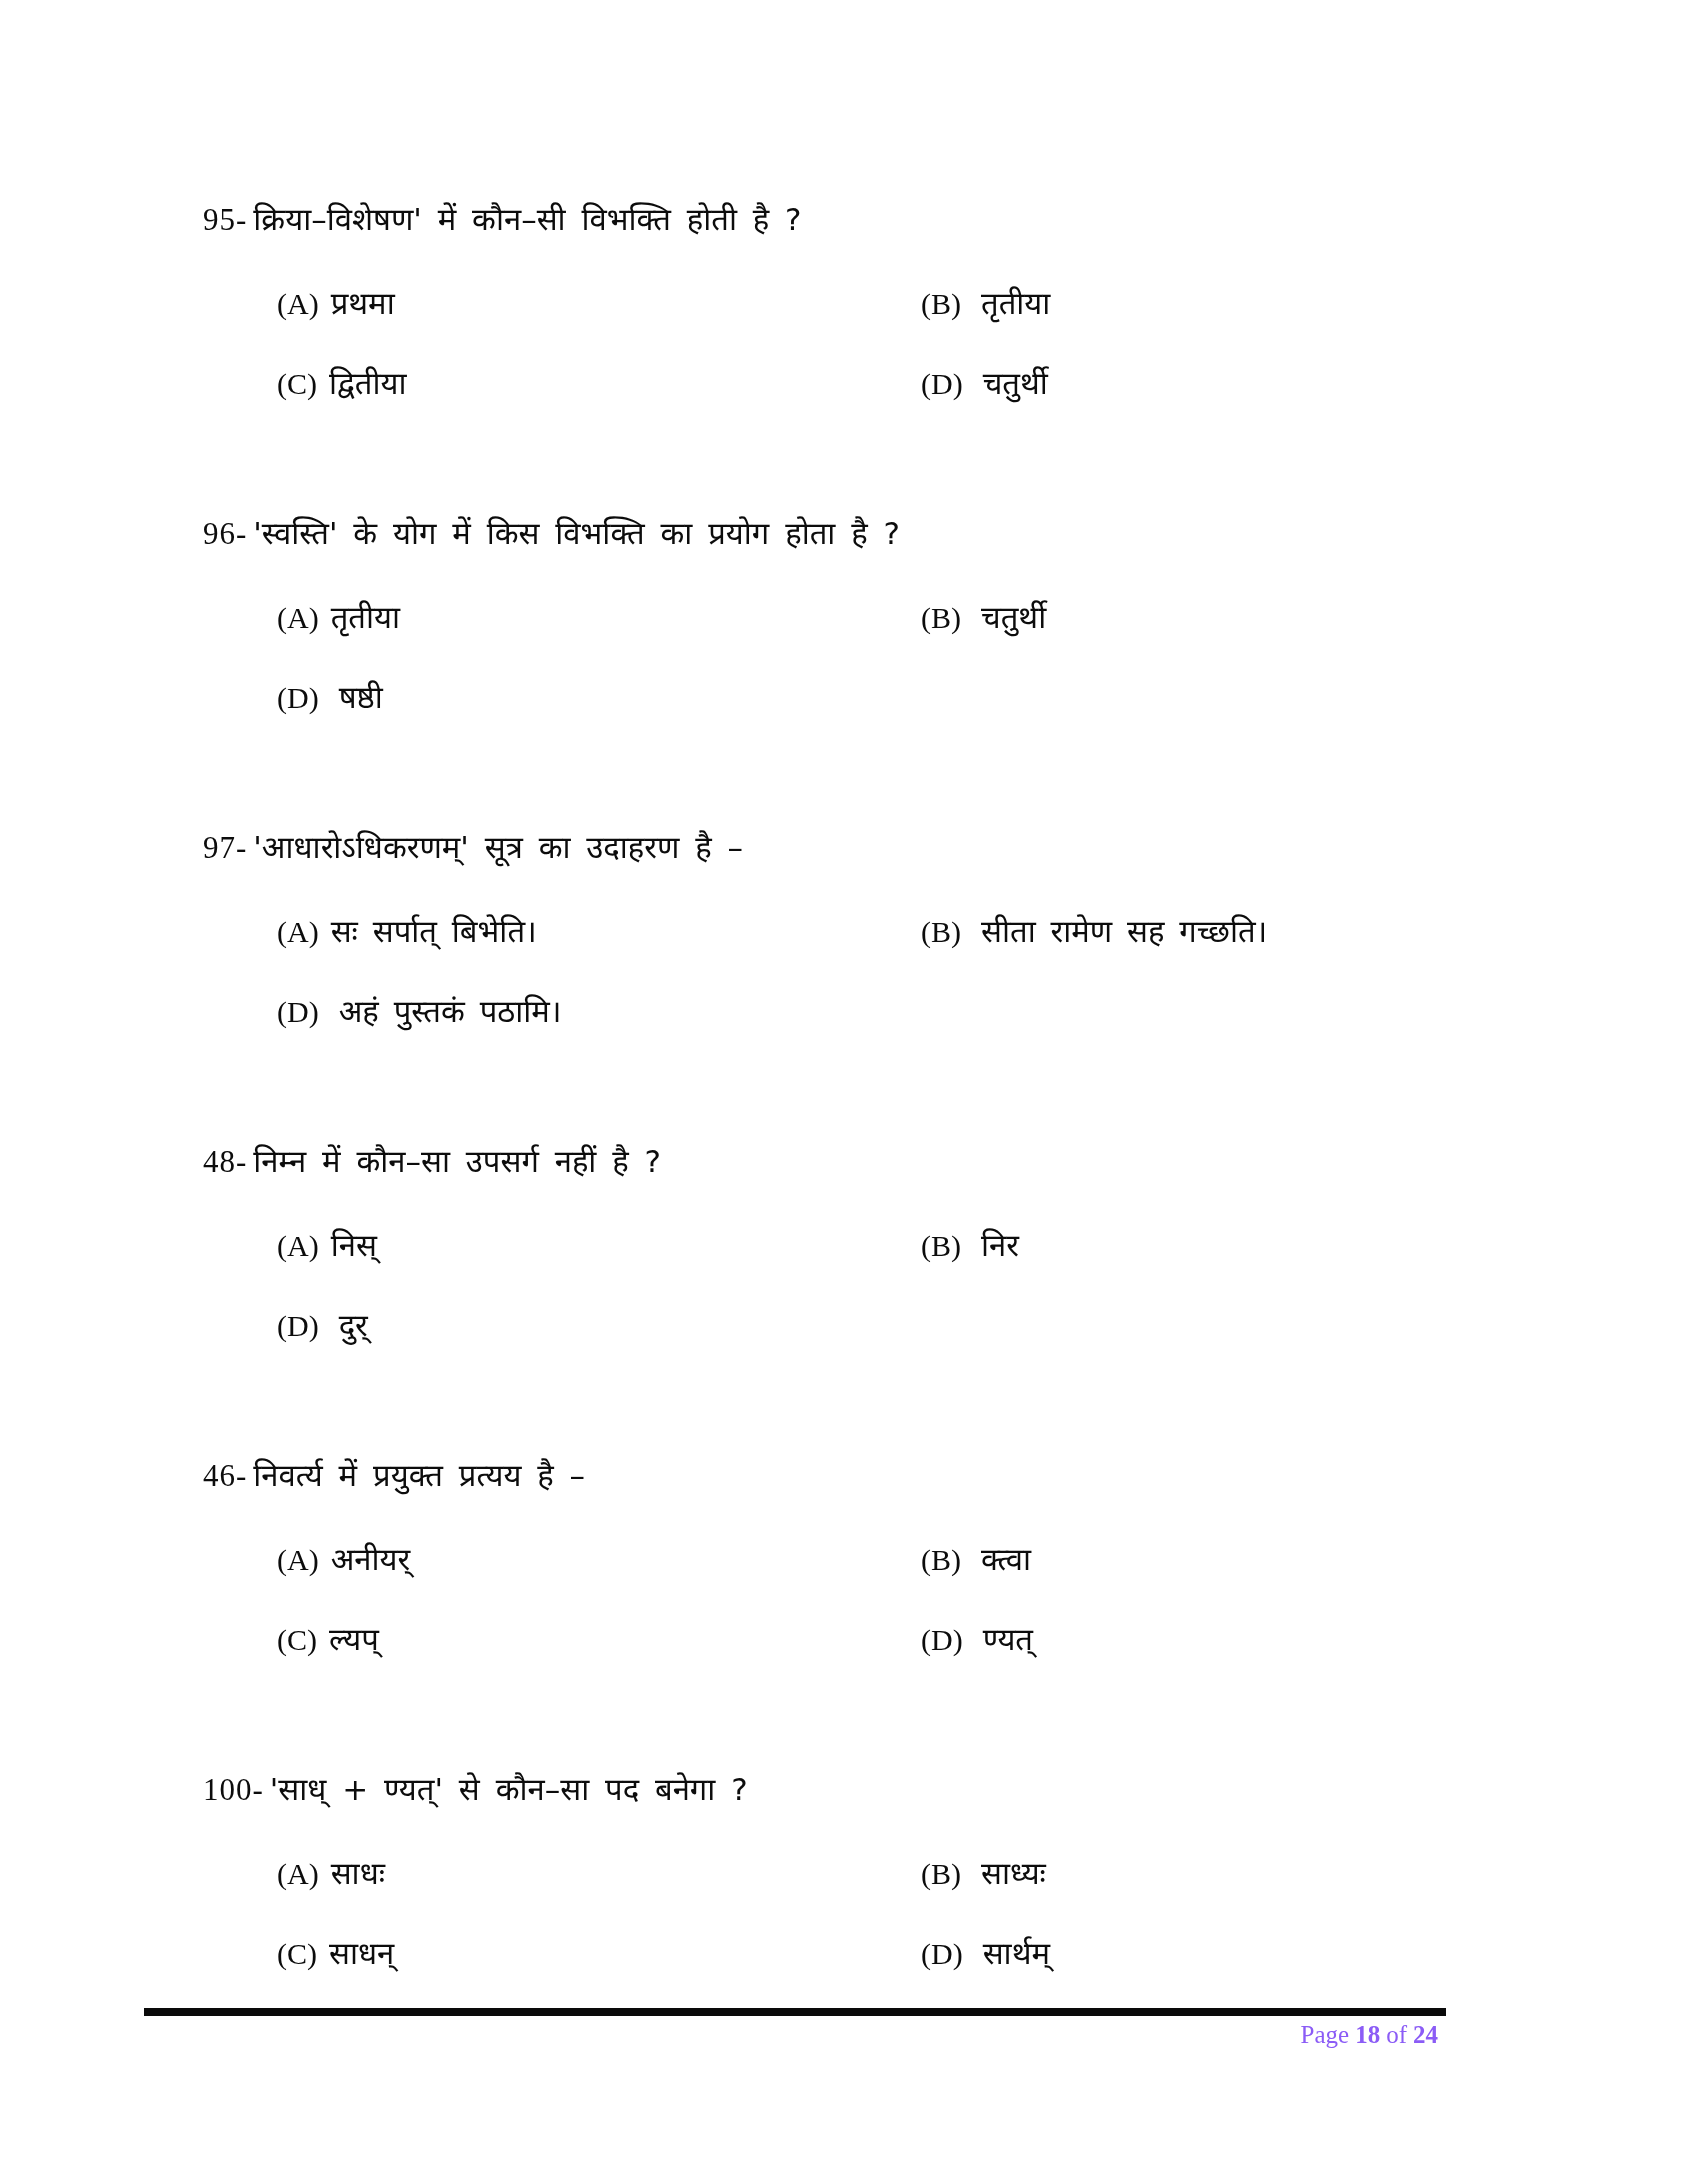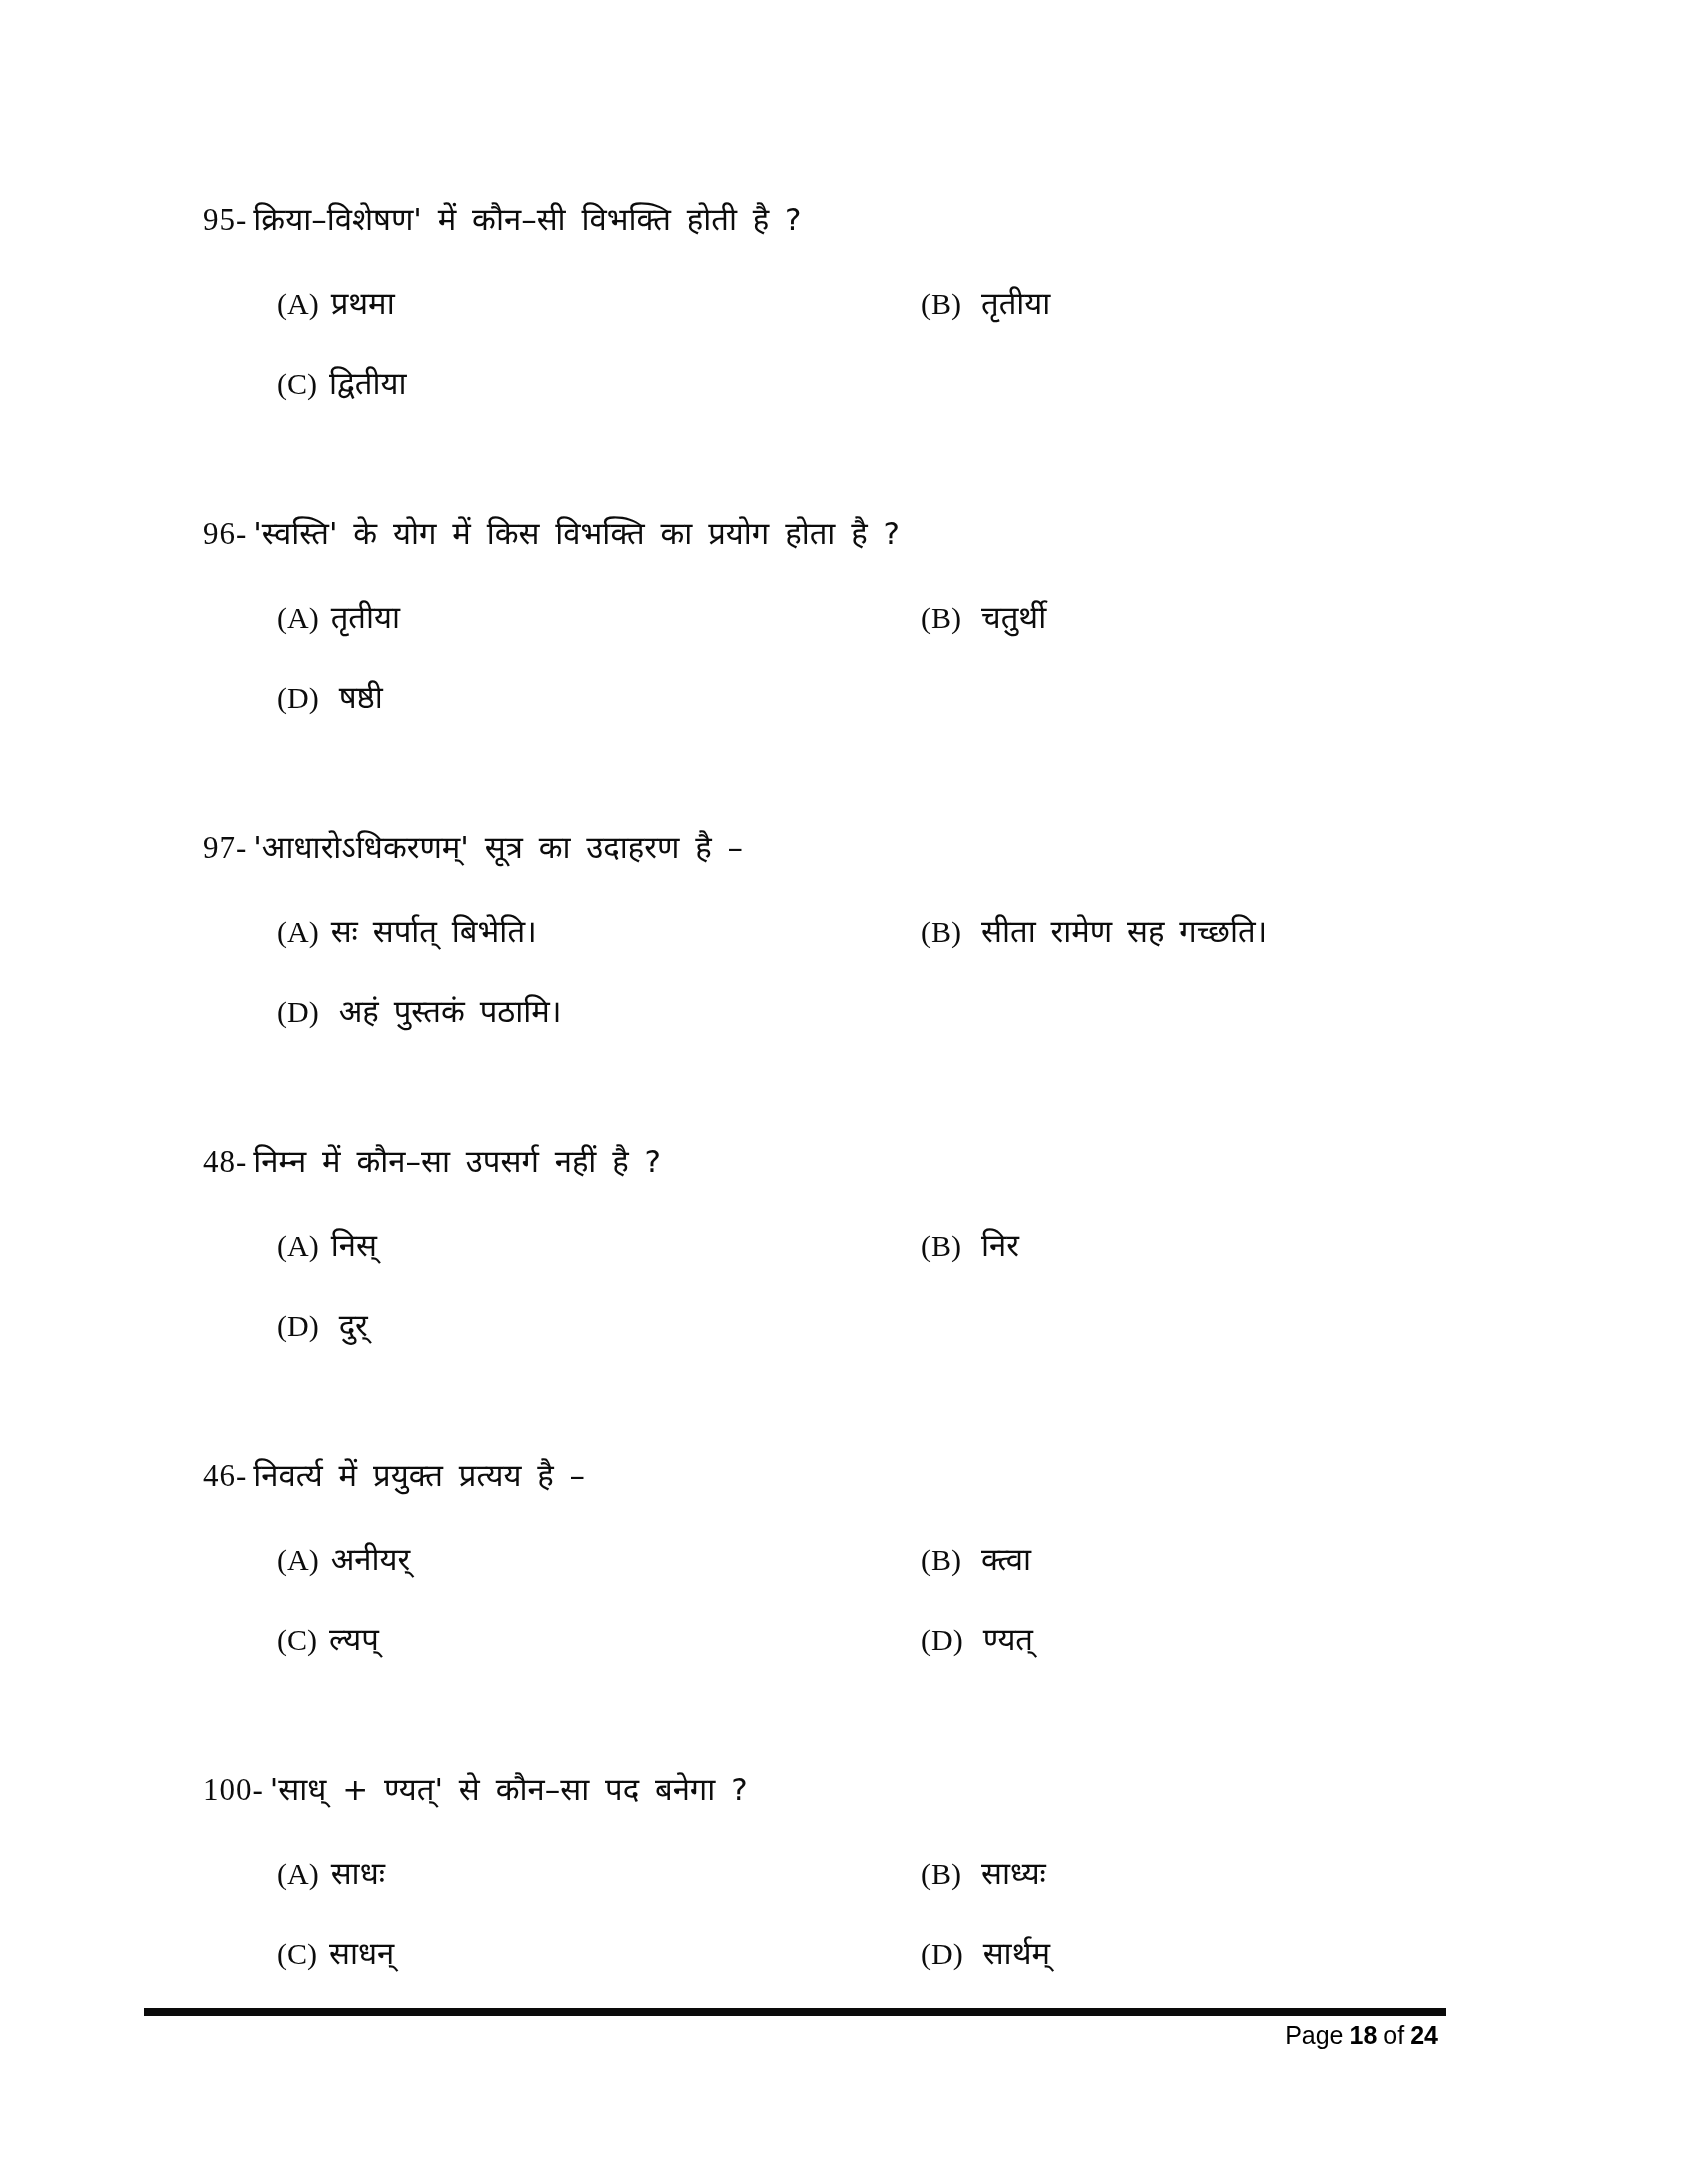--- a/index.html
+++ b/index.html
@@ -59,23 +59,23 @@
   .footer {
     position: absolute;
     top: 2008px;
     left: 144px;
     width: 1302px;
     border-top: 8px solid #0a0a0a;
     text-align: right;
     padding-top: 5px;
   }
   .footer-text {
-    font-family: Liberation Sans, sans-serif;
+    font-family: Liberation Serif, serif;
     font-size: 25px;
-    color: #000000;
+    color: #8b5cf6;
     padding-right: 8px;
   }
   .footer-text span { margin-left: 6px; }
   .footer-text .bold { font-weight: bold; }
 </style>
 </head>
 <body>
 
 <div class="page">
   <div class="content">
@@ -86,20 +86,23 @@
       </div>
       <div class="opts">
         <div class="opt">
           <span class="letter">(A)</span><span class="otext">प्रथमा</span>
         </div>
         <div class="opt right">
           <span class="letter">(B)</span><span class="otext">तृतीया</span>
         </div>
         <div class="opt">
           <span class="letter">(C)</span><span class="otext">द्वितीया</span>
+        </div>
+        <div class="opt right">
+          <span class="letter">(D)</span><span class="otext">चतुर्थी</span>
         </div>
       </div>
     </section>
 
     <section class="q">
       <div class="q-line">
         <span class="qnum">96-</span><span class="qtext">'स्वस्ति' के योग में किस विभक्ति का प्रयोग होता है ?</span>
       </div>
       <div class="opts">
         <div class="opt">

